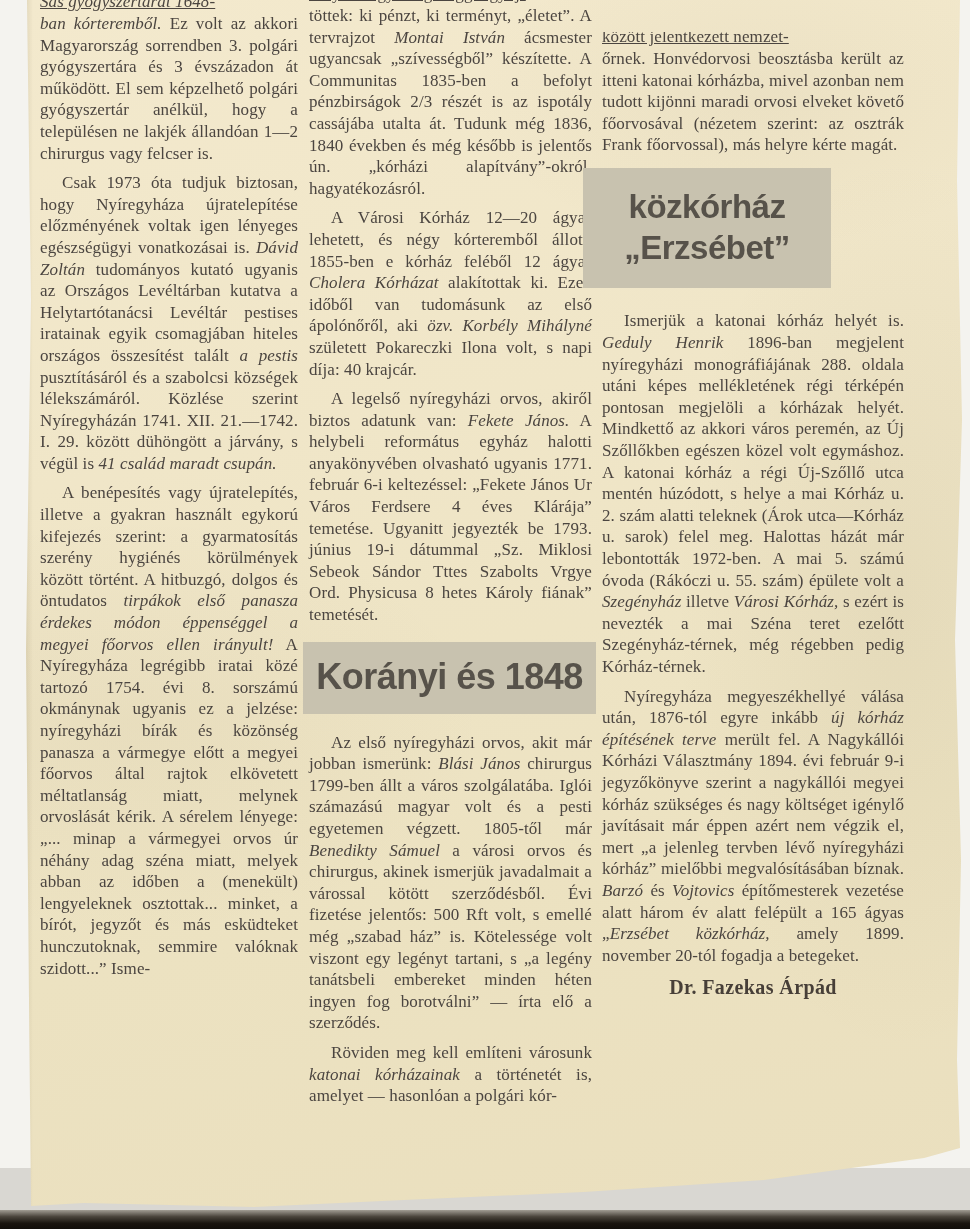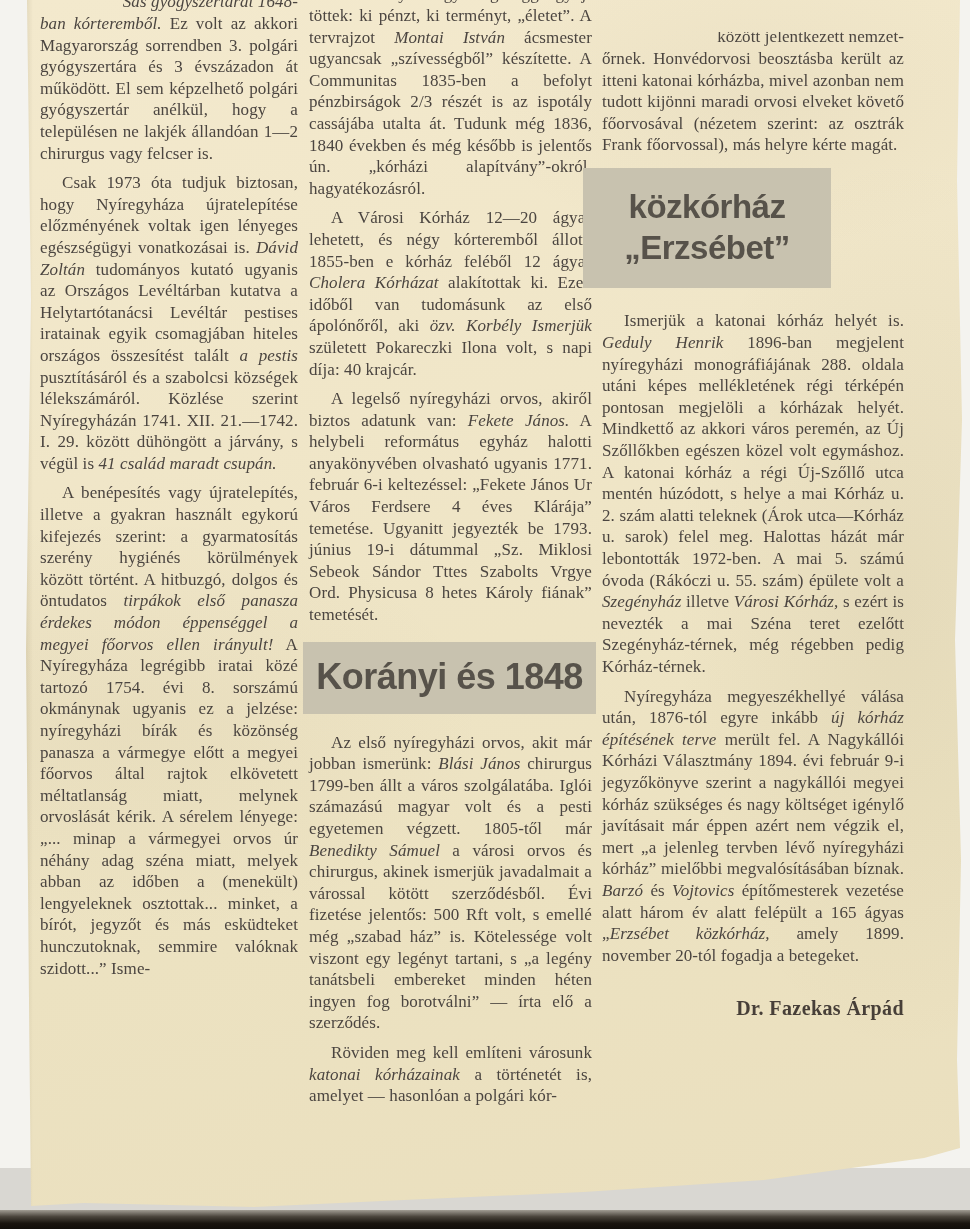--- a/index.html
+++ b/index.html
@@ -28,39 +28,39 @@
   .col{position:absolute;top:0;
     color:#4b4540;font-size:17px;line-height:21.6px;letter-spacing:.1px;
     text-align:justify;}
   .col-1{left:16px;width:258px;}
   .col-2{left:285px;width:283px;}
   .col-3{left:578px;width:302px;}
   .col p{margin:0;}
   .col p.gap{margin-top:8px;}
   .col p.indent{text-indent:22px;}
   .col em{font-style:italic;}
-  .cut-line{overflow:hidden;text-align:right;}
+  .cut-line{overflow:hidden;text-align:left;text-decoration:underline;}
   .cut-line>span{display:block;white-space:nowrap;}
   .col-1 .cut-line{height:13px;} .col-1 .cut-line>span{margin-top:-8.6px;font-style:italic;}
   .col-2 .cut-line{height:5px;}  .col-2 .cut-line>span{margin-top:-16.6px;}
   .col-3 .cut-line{height:16px;margin-top:32px;} .col-3 .cut-line>span{margin-top:-5.6px;}
   .headline{
     font-family:"Liberation Sans", sans-serif;font-weight:bold;
     background:#c8c2af;color:#57524a;text-align:center;
   }
   .headline.koranyi{
     margin:16px -4px 18px -6px;padding:17px 4px 19px;
     font-size:36px;line-height:1;letter-spacing:-.5px;
   }
   .headline.erzsebet{
     margin:12px 0 22px -19px;width:240px;padding:18px 4px 20px;
     font-size:33px;line-height:1.25;letter-spacing:-.5px;
   }
   .byline{
-    margin-top:32px;text-align:right;
+    margin-top:11px;text-align:center;
     font-weight:bold;font-size:20px;letter-spacing:.4px;color:#473f38;
   }
 </style>
 </head>
 <body>
 
 <div class="scan">
   <div class="scan-lower"></div>
   <div class="scan-bar"></div>
 
@@ -71,21 +71,21 @@
         </div>
         <p class=""><em>ban kórteremből.</em><span> Ez volt az akkori Magyarország sorrendben 3. polgári gyógyszertára és 3 évszázadon át működött. El sem képzelhető polgári gyógyszertár anélkül, hogy a településen ne lakjék állandóan 1—2 chirurgus vagy felcser is.</span></p>
         <p class="indent gap"><span>Csak 1973 óta tudjuk biztosan, hogy Nyíregyháza újratelepítése előzményének voltak igen lényeges egészségügyi vonatkozásai is. </span><em>Dávid Zoltán</em><span> tudományos kutató ugyanis az Országos Levéltárban kutatva a Helytartótanácsi Levéltár pestises iratainak egyik csomagjában hiteles országos összesítést talált </span><em>a pestis</em><span> pusztításáról és a szabolcsi községek lélekszámáról. Közlése szerint Nyíregyházán 1741. XII. 21.—1742. I. 29. között dühöngött a járvány, s végül is </span><em>41 család maradt csupán.</em></p>
         <p class="indent gap"><span>A benépesítés vagy újratelepítés, illetve a gyakran használt egykorú kifejezés szerint: a gyarmatosítás szerény hygiénés körülmények között történt. A hitbuzgó, dolgos és öntudatos </span><em>tirpákok első panasza érdekes módon éppenséggel a megyei főorvos ellen irányult!</em><span> A Nyíregyháza legrégibb iratai közé tartozó 1754. évi 8. sorszámú okmánynak ugyanis ez a jelzése: nyíregyházi bírák és közönség panasza a vármegye előtt a megyei főorvos által rajtok elkövetett méltatlanság miatt, melynek orvoslását kérik. A sérelem lényege: „... minap a vármegyei orvos úr néhány adag széna miatt, melyek abban az időben a (menekült) lengyeleknek osztottak... minket, a bírót, jegyzőt és más esküdteket hunczutoknak, semmire valóknak szidott...” Isme-</span></p>
       </div>
     <div class="col col-2">
         <div class="cut-line">
           <span>milyen nagy buzgósággal gyűj-</span>
         </div>
         <p class=""><span>töttek: ki pénzt, ki terményt, „életet”. A tervrajzot </span><em>Montai István</em><span> ácsmester ugyancsak „szívességből” készítette. A Communitas 1835-ben a befolyt pénzbirságok 2/3 részét is az ispotály cassájába utalta át. Tudunk még 1836, 1840 években és még később is jelentős ún. „kórházi alapítvány”-okról, hagyatékozásról.</span></p>
-        <p class="indent gap"><span>A Városi Kórház 12—20 ágyas lehetett, és négy kórteremből állott. 1855-ben e kórház feléből 12 ágyas </span><em>Cholera Kórházat</em><span> alakítottak ki. Ezen időből van tudomásunk az első ápolónőről, aki </span><em>özv. Korbély Ismerjük</em><span> született Pokareczki Ilona volt, s napi díja: 40 krajcár.</span></p>
+        <p class="indent gap"><span>A Városi Kórház 12—20 ágyas lehetett, és négy kórteremből állott. 1855-ben e kórház feléből 12 ágyas </span><em>Cholera Kórházat</em><span> alakítottak ki. Ezen időből van tudomásunk az első ápolónőről, aki </span><em>özv. Korbély Mihályné</em><span> született Pokareczki Ilona volt, s napi díja: 40 krajcár.</span></p>
         <p class="indent gap"><span>A legelső nyíregyházi orvos, akiről biztos adatunk van: </span><em>Fekete János.</em><span> A helybeli református egyház halotti anyakönyvében olvasható ugyanis 1771. február 6-i keltezéssel: „Fekete János Ur Város Ferdsere 4 éves Klárája” temetése. Ugyanitt jegyezték be 1793. június 19-i dátummal „Sz. Miklosi Sebeok Sándor Tttes Szabolts Vrgye Ord. Physicusa 8 hetes Károly fiának” temetését.</span></p>
         <div class="headline koranyi">
           <div>Korányi és 1848</div>
         </div>
         <p class="indent"><span>Az első nyíregyházi orvos, akit már jobban ismerünk: </span><em>Blási János</em><span> chirurgus 1799-ben állt a város szolgálatába. Iglói számazású magyar volt és a pesti egyetemen végzett. 1805-től már </span><em>Benedikty Sámuel</em><span> a városi orvos és chirurgus, akinek ismerjük javadalmait a várossal kötött szerződésből. Évi fizetése jelentős: 500 Rft volt, s emellé még „szabad ház” is. Kötelessége volt viszont egy legényt tartani, s „a legény tanátsbeli embereket minden héten ingyen fog borotválni” — írta elő a szerződés.</span></p>
         <p class="indent gap"><span>Röviden meg kell említeni városunk </span><em>katonai kórházai­nak</em><span> a történetét is, amelyet — hasonlóan a polgári kór-</span></p>
       </div>
     <div class="col col-3">
         <div class="cut-line">
           <span>között jelentkezett nemzet-</span>

